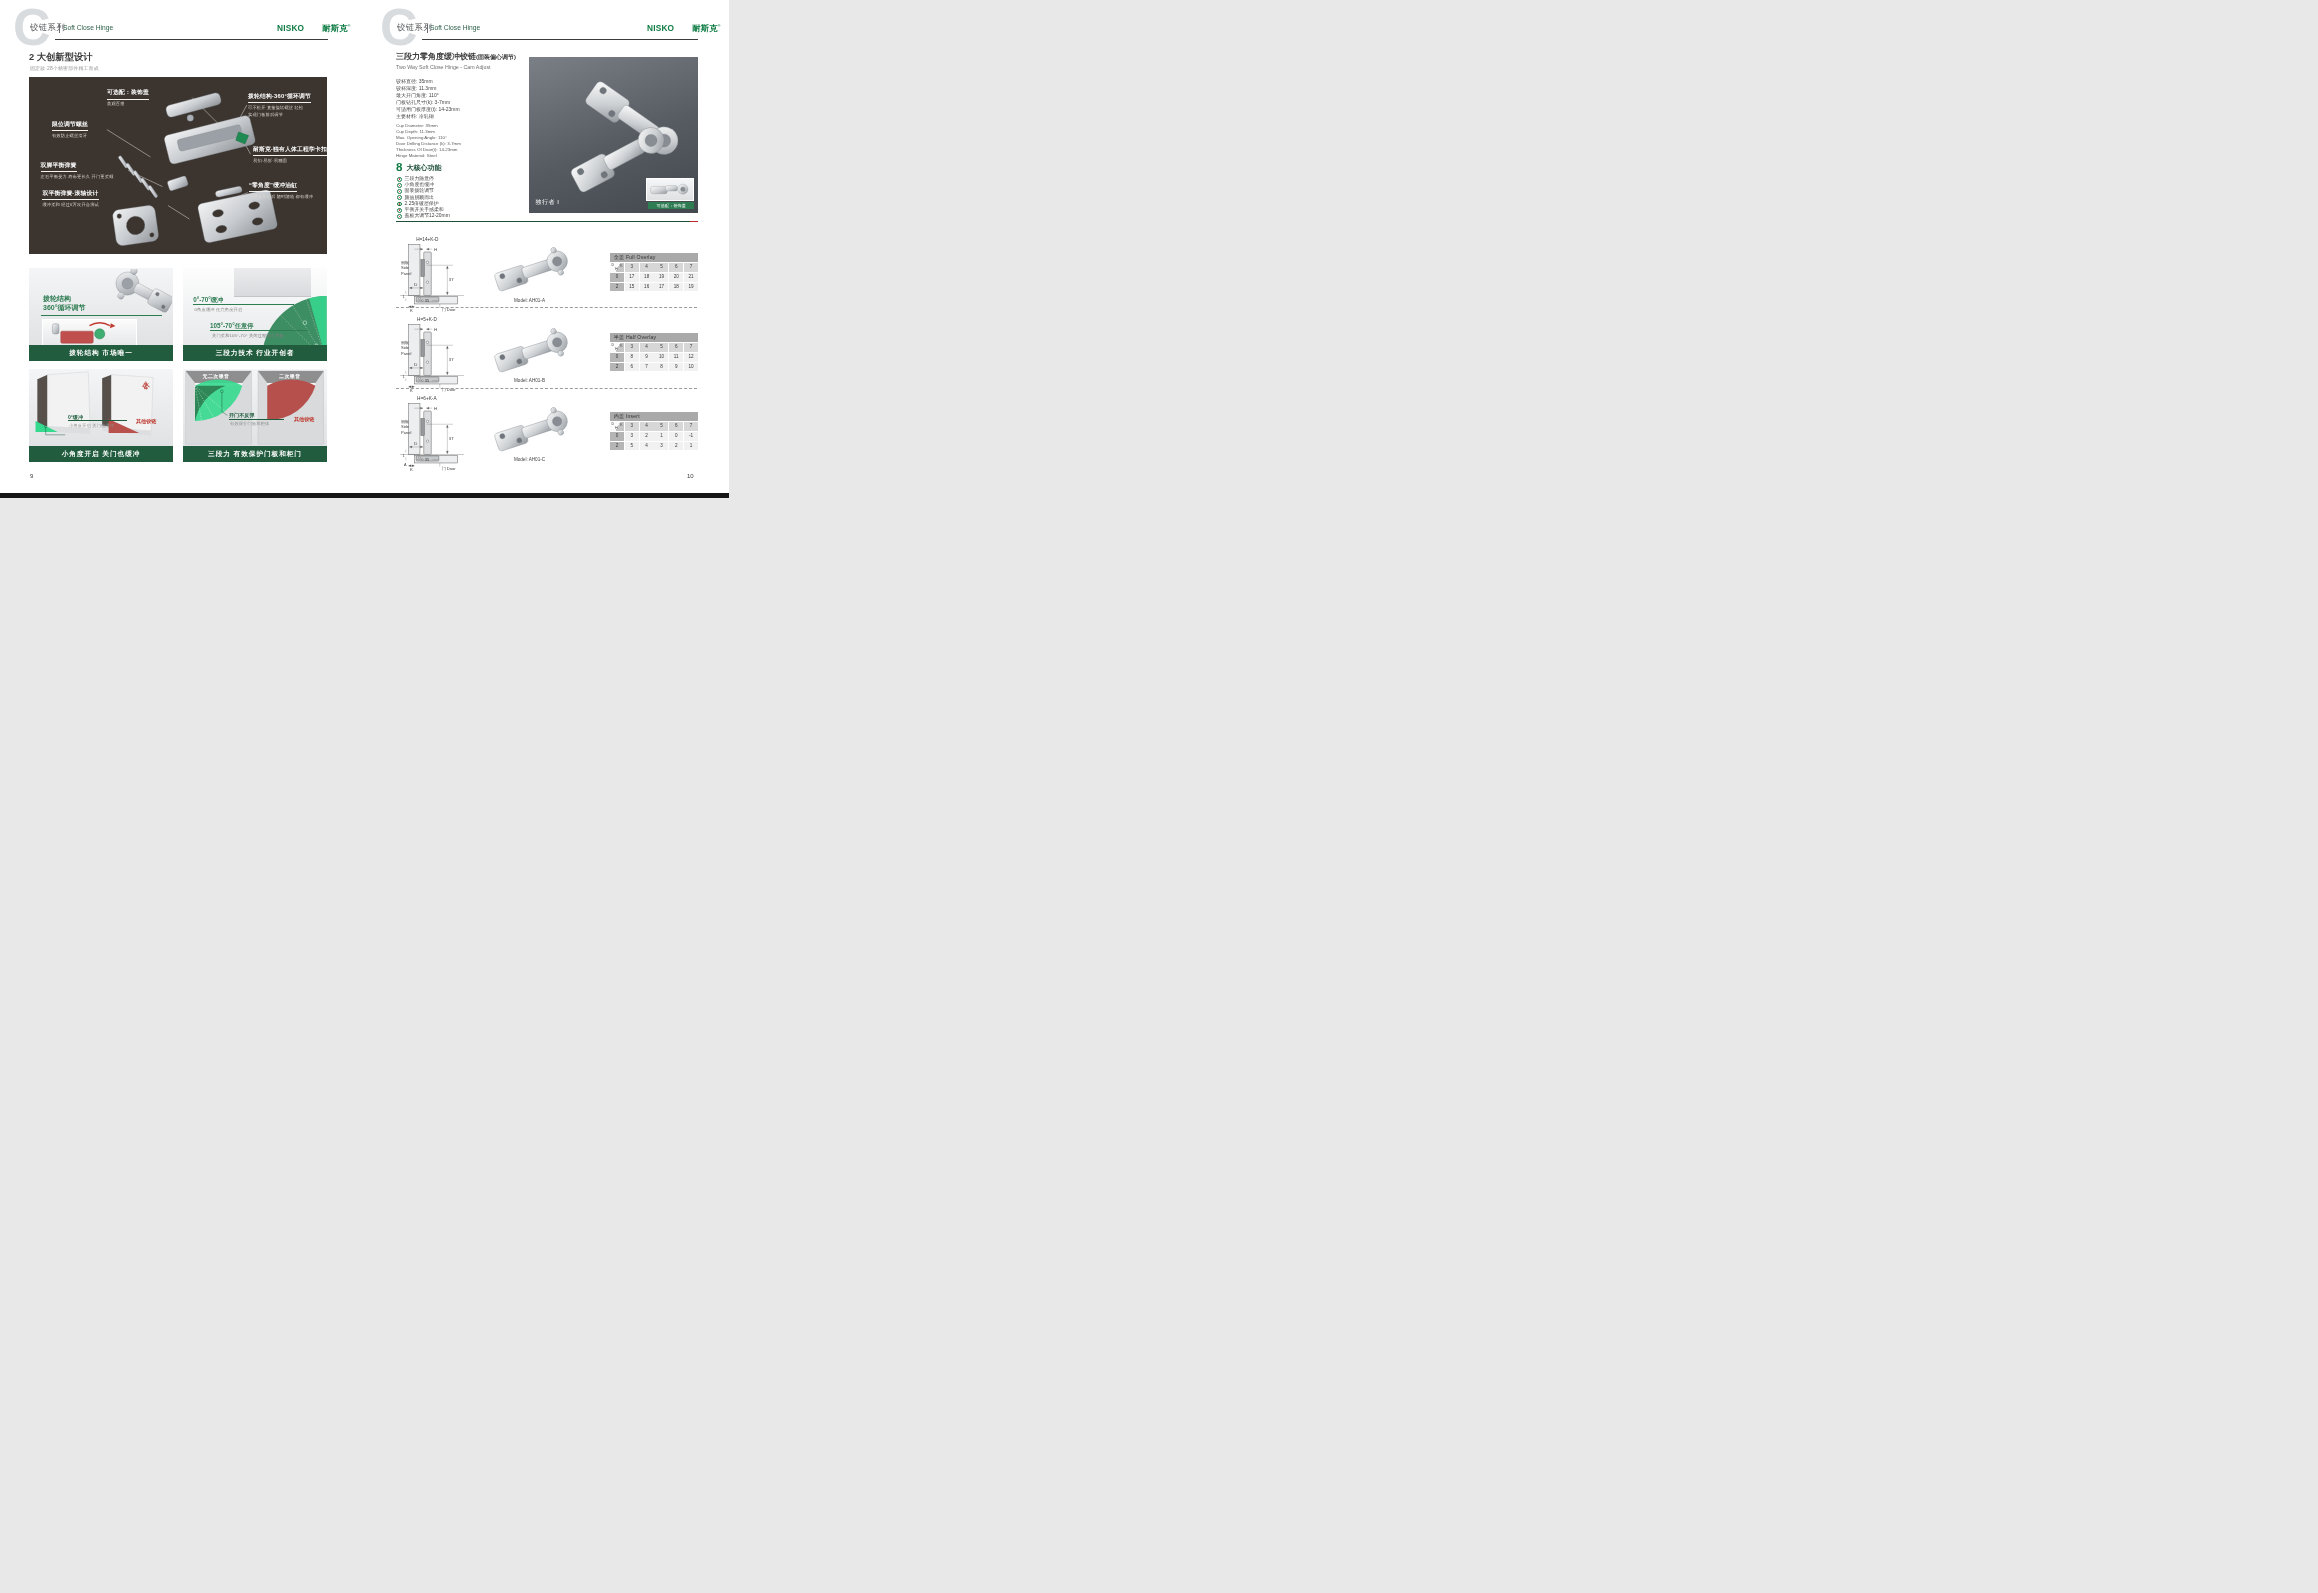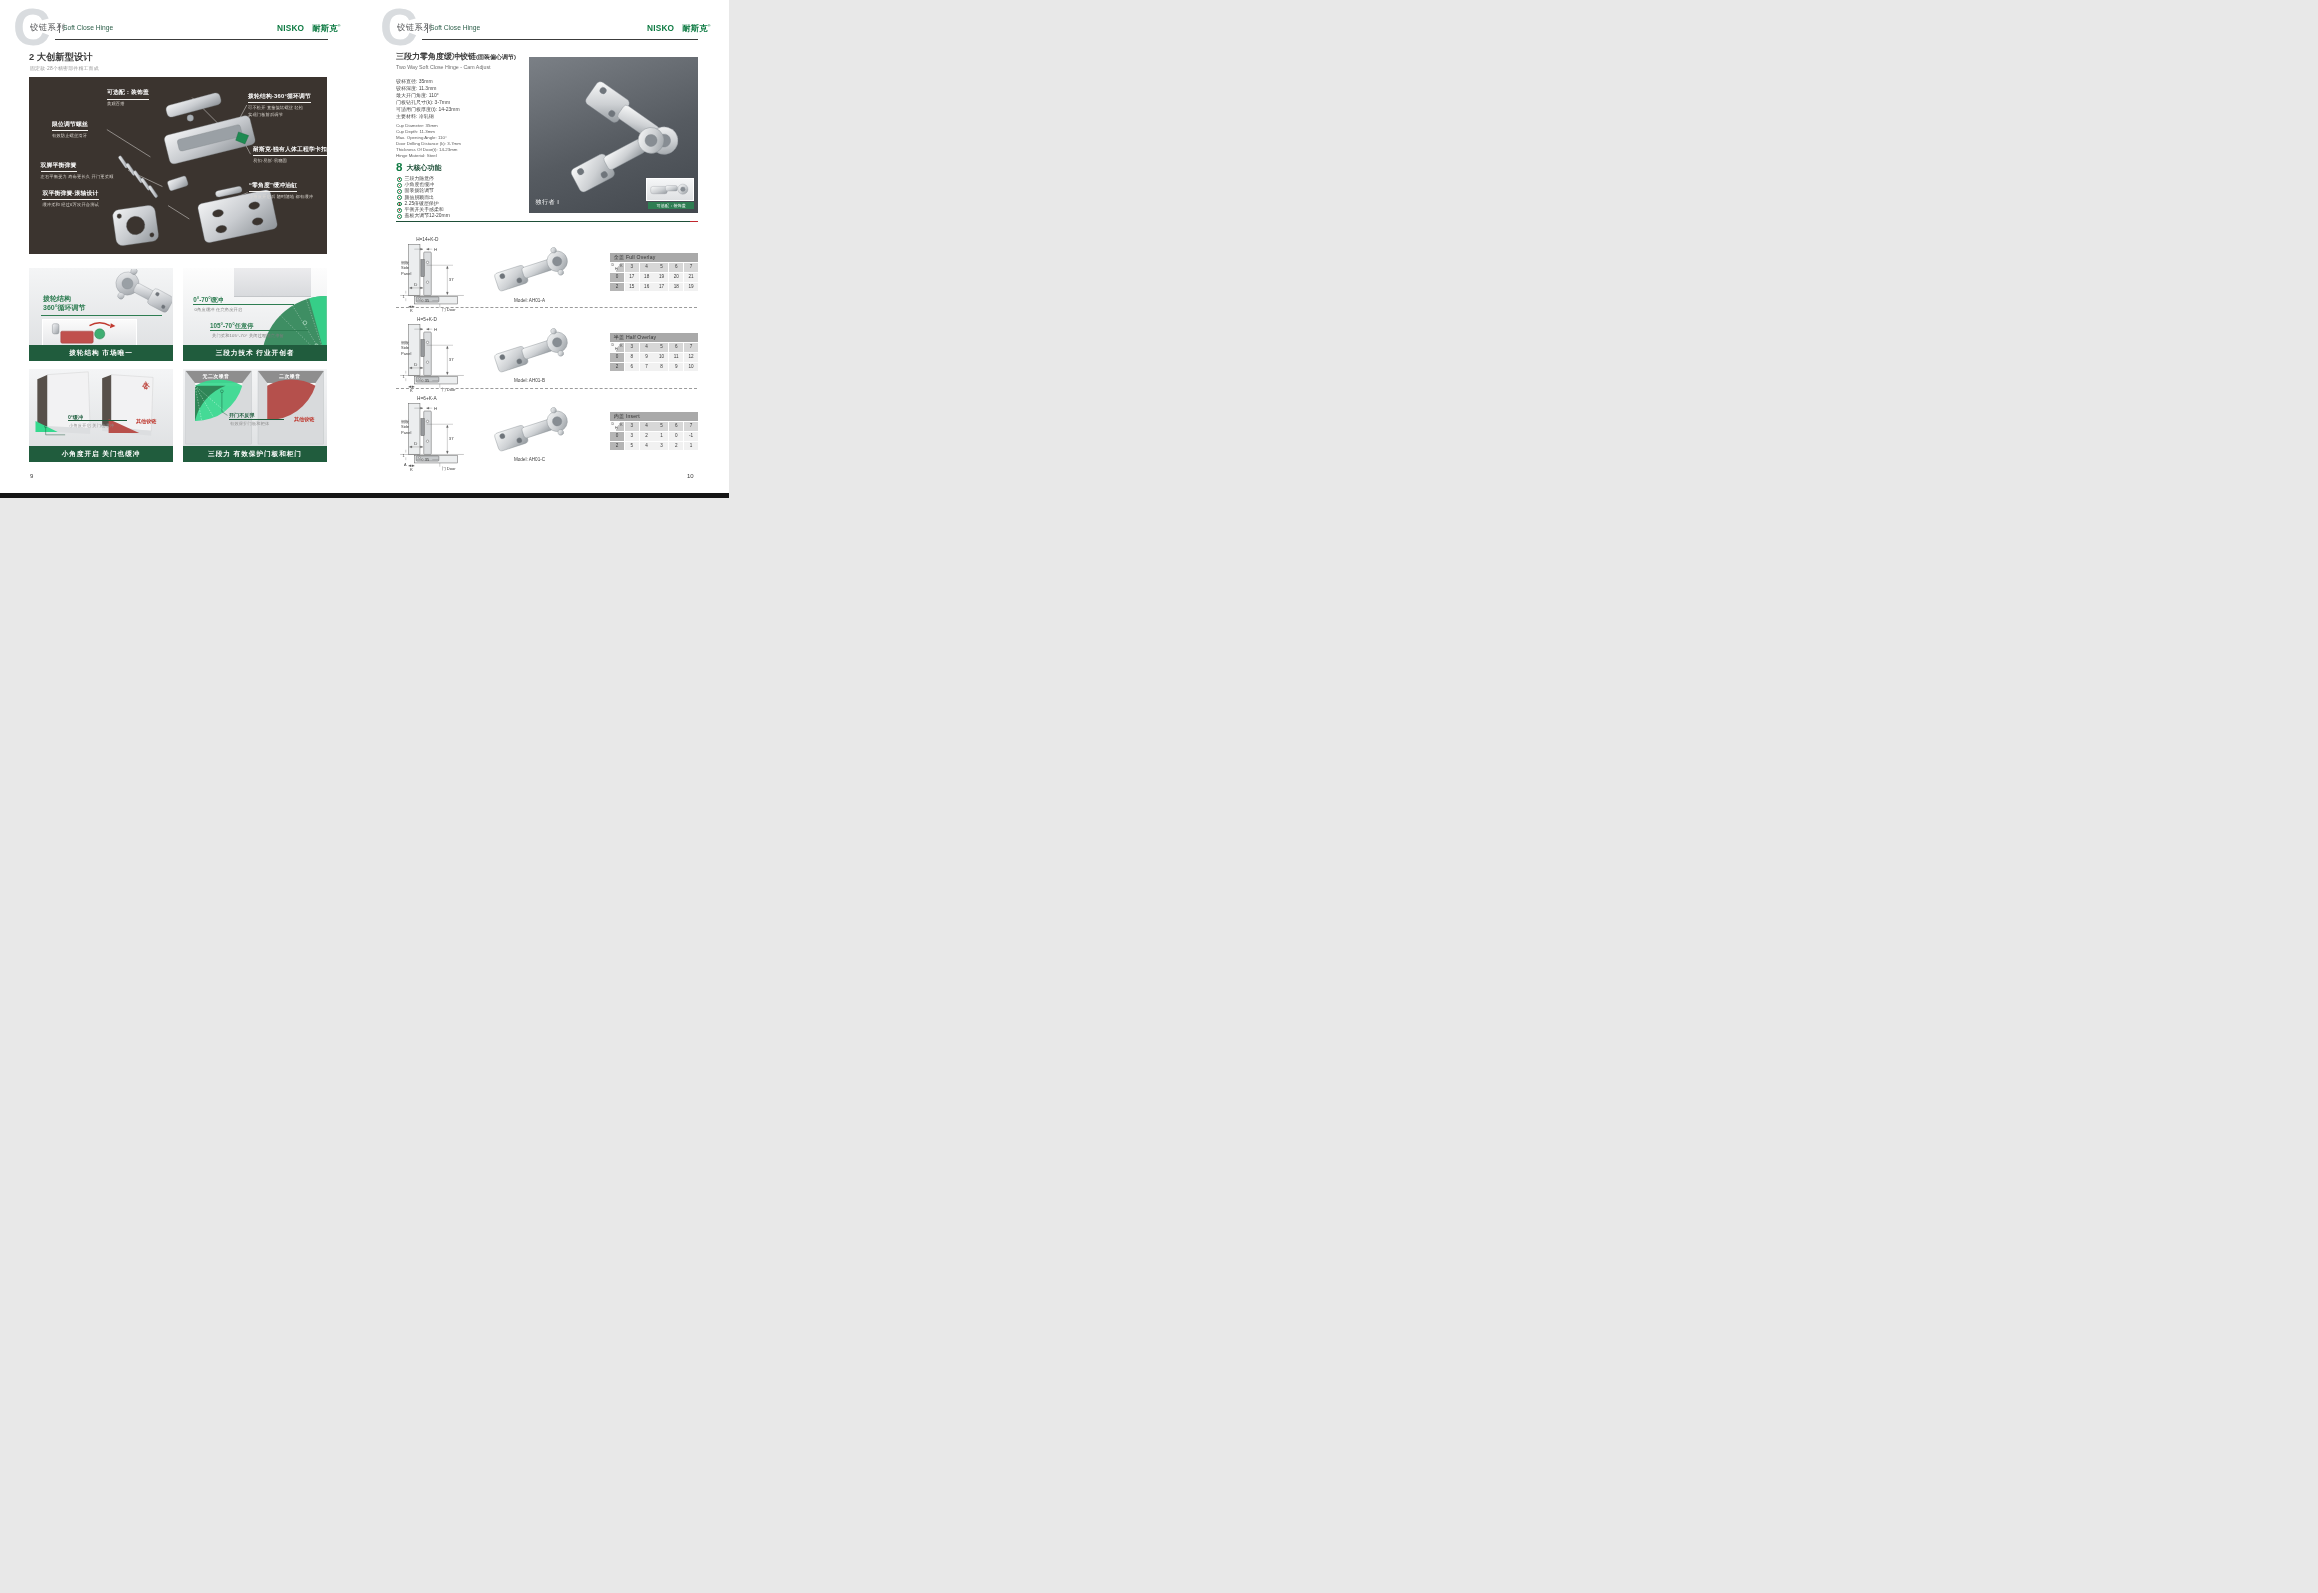--- a/index.html
+++ b/index.html
@@ -6,21 +6,21 @@
   .sheet{position:relative;width:729px;height:498px;background:#fff;overflow:hidden;
          font-family:"Liberation Sans",sans-serif;color:#3b3b3b}
   .abs{position:absolute}
   
   .cglyph{position:absolute;font-size:52px;font-weight:bold;color:#d9dcdf;line-height:1;top:0.9px}
   .series-cn{position:absolute;top:22px;font-size:8.3px;font-weight:normal;color:#57585a;letter-spacing:0.5px}
   .hdiv{position:absolute;top:24px;width:0.9px;height:9.3px;background:#6a6b6d}
   .series-en{position:absolute;top:24px;font-size:6.7px;color:#2d5f4a}
   .hline{position:absolute;top:39px;height:0.9px;background:#3c3c3c}
   .logo{position:absolute;top:23px;font-weight:bold;color:#0e7b43;font-size:8.3px;letter-spacing:0.2px;white-space:nowrap}
-  .logo .cn{margin-left:8px}
+  .logo .cn{margin-left:18px}
   .logo sup{font-size:3.7px}
   
   .hero{position:absolute;left:29px;top:77px;width:298px;height:177px;background:#3b342f;overflow:hidden}
   .co{position:absolute;color:#fff;white-space:nowrap}
   .co .t{font-size:5.8px;font-weight:bold;border-bottom:0.5px solid #f4f2ef;padding-bottom:1.4px;display:inline-block;letter-spacing:0.2px}
   .co .s{display:block;font-size:4.2px;color:#ddd8d2;margin-top:1.9px;letter-spacing:0.2px}
   
   .panel{position:absolute;overflow:hidden;background:linear-gradient(#f4f5f6,#dcdee0)}
   .cap{position:absolute;left:0;right:0;bottom:0;height:16px;background:#205c3d;color:#fff;
        font-weight:bold;font-size:6.7px;text-align:center;line-height:16px;letter-spacing:0.9px}

